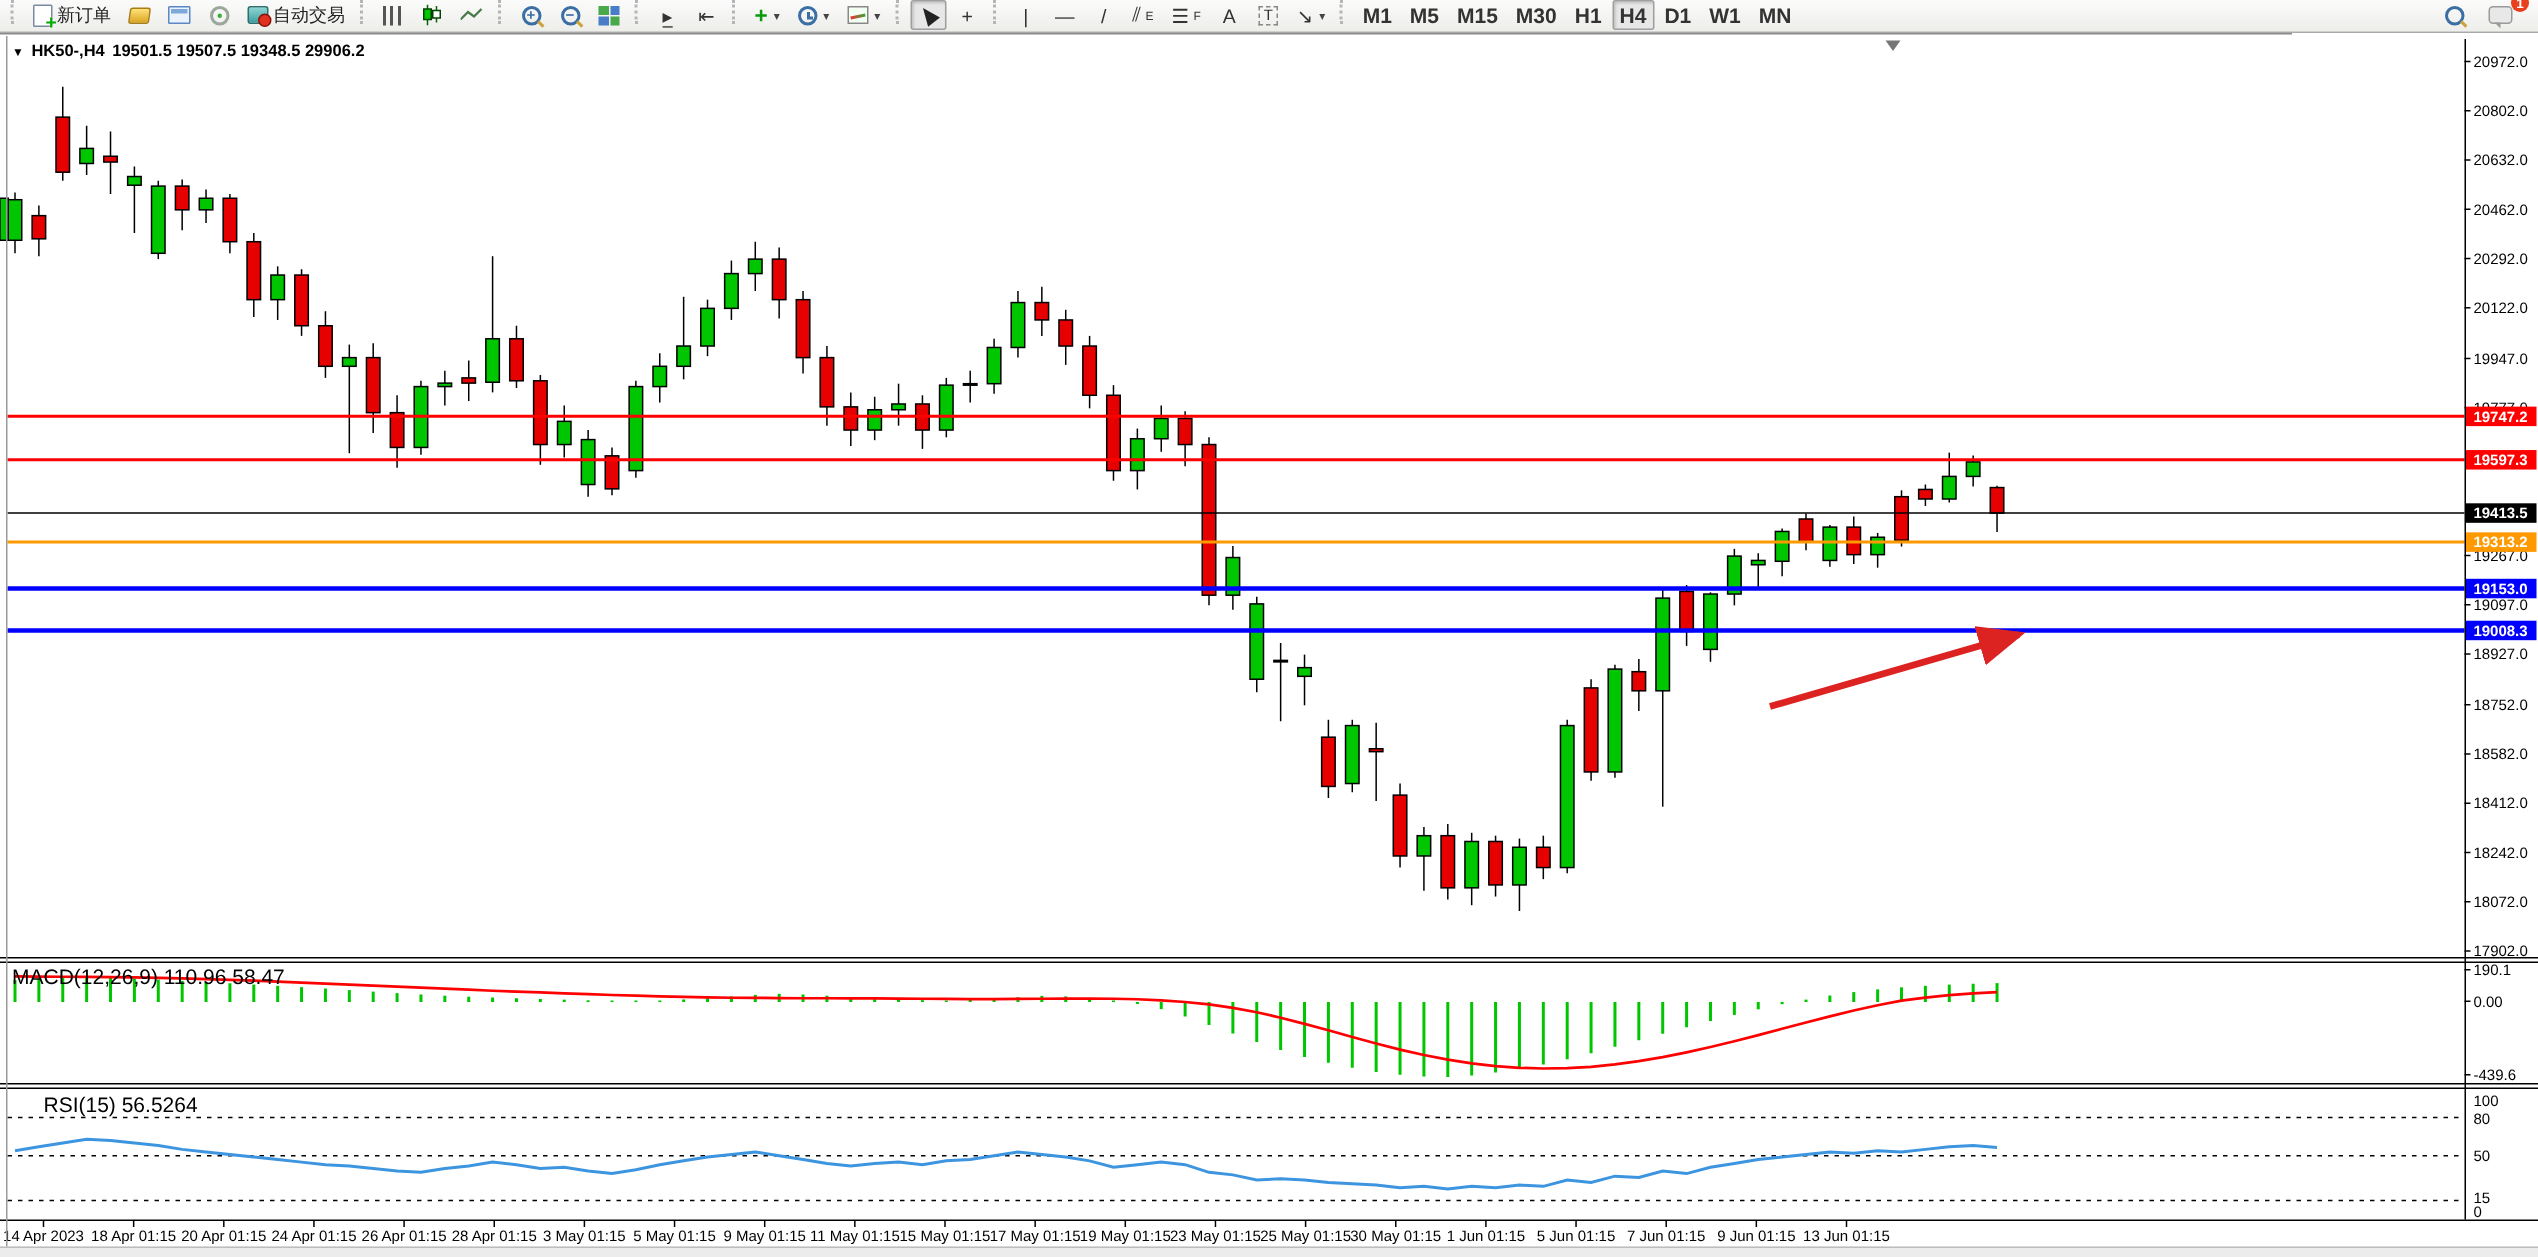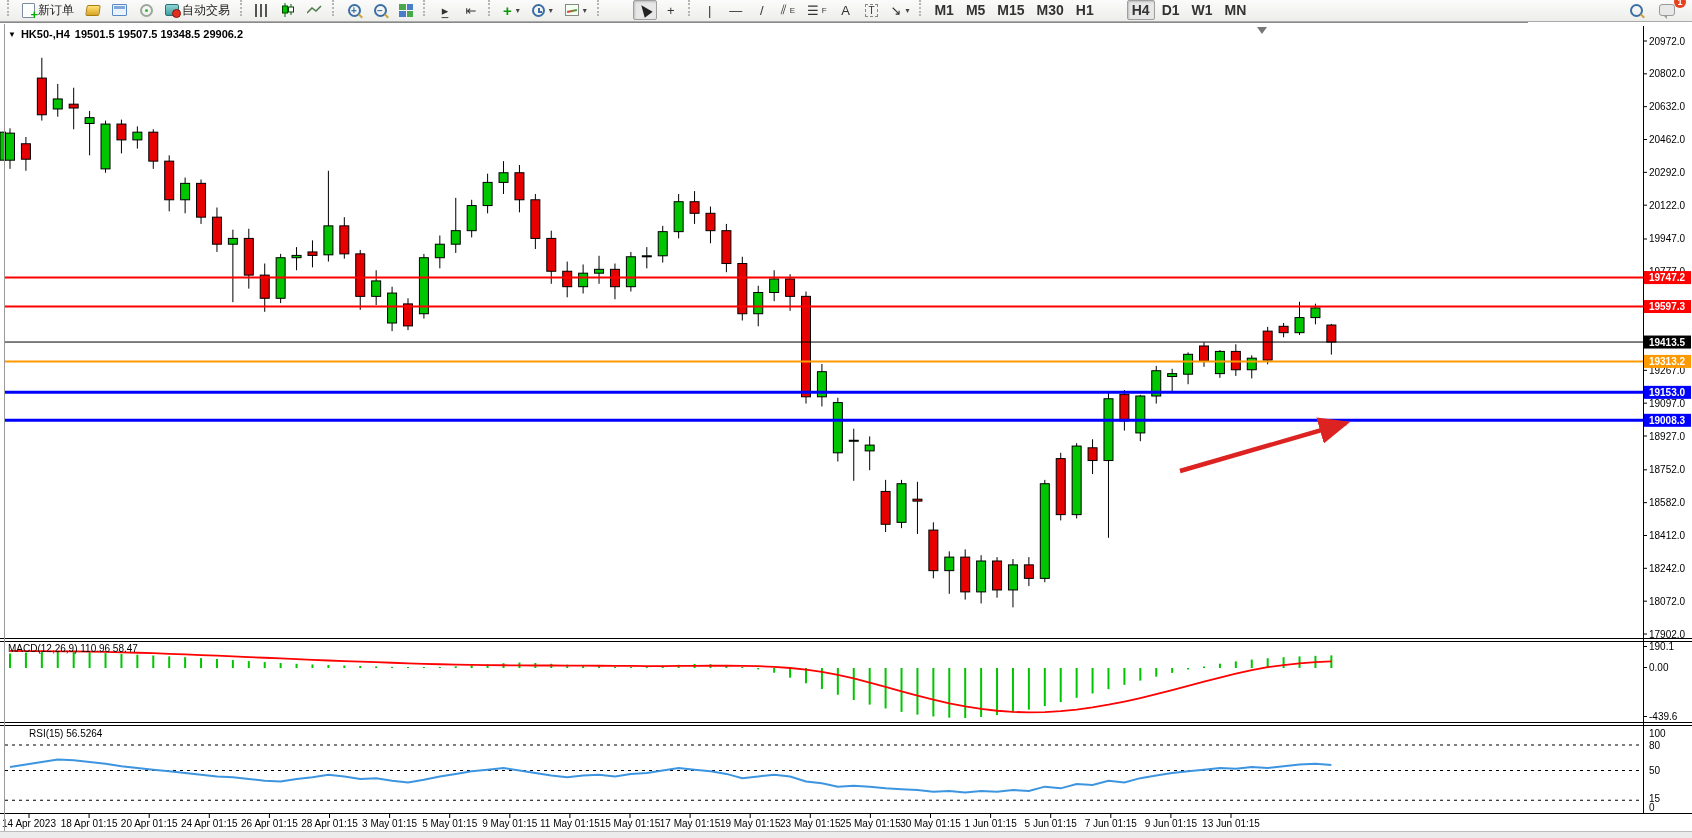--- a/index.html
+++ b/index.html
@@ -6,21 +6,21 @@
   html,body { width:1692px; height:838px; overflow:hidden; background:#fff;
     font-family:"Liberation Sans","DejaVu Sans",sans-serif; }
   
   .toolbar { position:absolute; top:0; left:0; width:1692px; height:22px;
     background:linear-gradient(#fbfbfb,#ededea); border-bottom:1px solid #a9a9a9;
     display:flex; align-items:flex-start; padding:0 4px; gap:2px; font-size:12px; }
   .grip { width:5px; height:16px; border-left:2px dotted #b5b5b5; margin:0 3px; }
   .tbtn { height:20px; min-width:24px; padding:0 4px; display:flex; align-items:center;
     justify-content:center; gap:3px; border:1px solid transparent; border-radius:2px;
     background:transparent; font-size:12px; color:#222; cursor:default; }
-  .tbtn.pressed { background:#e7e7e7; border-color:#9f9f9f; box-shadow:inset 1px 1px 2px rgba(0,0,0,.18);margin-left:26px; }
+  .tbtn.pressed { background:#e7e7e7; border-color:#9f9f9f; box-shadow:inset 1px 1px 2px rgba(0,0,0,.18); }
   .tbtn .dd { font-size:8px; color:#444; margin-left:1px; }
   .tf { min-width:26px; font-weight:bold; color:#333; font-size:14px; }
   .right-group { margin-left:auto; display:flex; align-items:center; gap:6px; padding-right:8px; }
   
   .ic { display:inline-block; position:relative; }
   .ic-page { width:13px; height:15px; background:#fff; border:1px solid #7a8aa0; border-radius:1px; }
   .ic-page::after { content:"+"; position:absolute; right:-4px; bottom:-5px; color:#0a0;
     font-weight:bold; font-size:13px; text-shadow:0 0 1px #fff; }
   .ic-gold { width:14px; height:11px; background:linear-gradient(#ffe27a,#d9a520);
     border:1px solid #a87d12; border-radius:2px; transform:skewX(-8deg); }
@@ -61,21 +61,21 @@
     border-top:4px solid #9a9a9a; }
   .badge { position:absolute; top:-5px; right:-7px; background:#e8401c; color:#fff; font-size:9px;
     font-weight:bold; border-radius:50%; width:12px; height:12px; line-height:12px; text-align:center; }
   
   .chartwin { position:absolute; top:22px; left:0; width:1528px; height:816px; background:#fff;
     border-top:1px solid #8a8a8a; }
   #chart-svg { position:absolute; left:0; top:0; }
   .chart-title { position:absolute; left:8px; top:5px; font-size:11px; font-weight:bold; color:#000;
     display:flex; align-items:center; gap:5px; }
   .chart-title .tri { font-size:8px; }
-  .ind-label { position:absolute; left:8px; font-size:10px; color:#000; }
+  .ind-label { position:absolute; left:8px; font-size:14px; color:#000; }
   #macd-label { top:620px; }
   #rsi-label  { top:705px;padding-left:21px; }
   .statusbar { position:absolute; left:0; bottom:0; width:1692px; height:7px; background:#ececec;
     border-top:1px solid #bdbdbd; }
 </style>
 </head>
 <body>
 
 <div class="toolbar">
   <span class="grip"></span>

